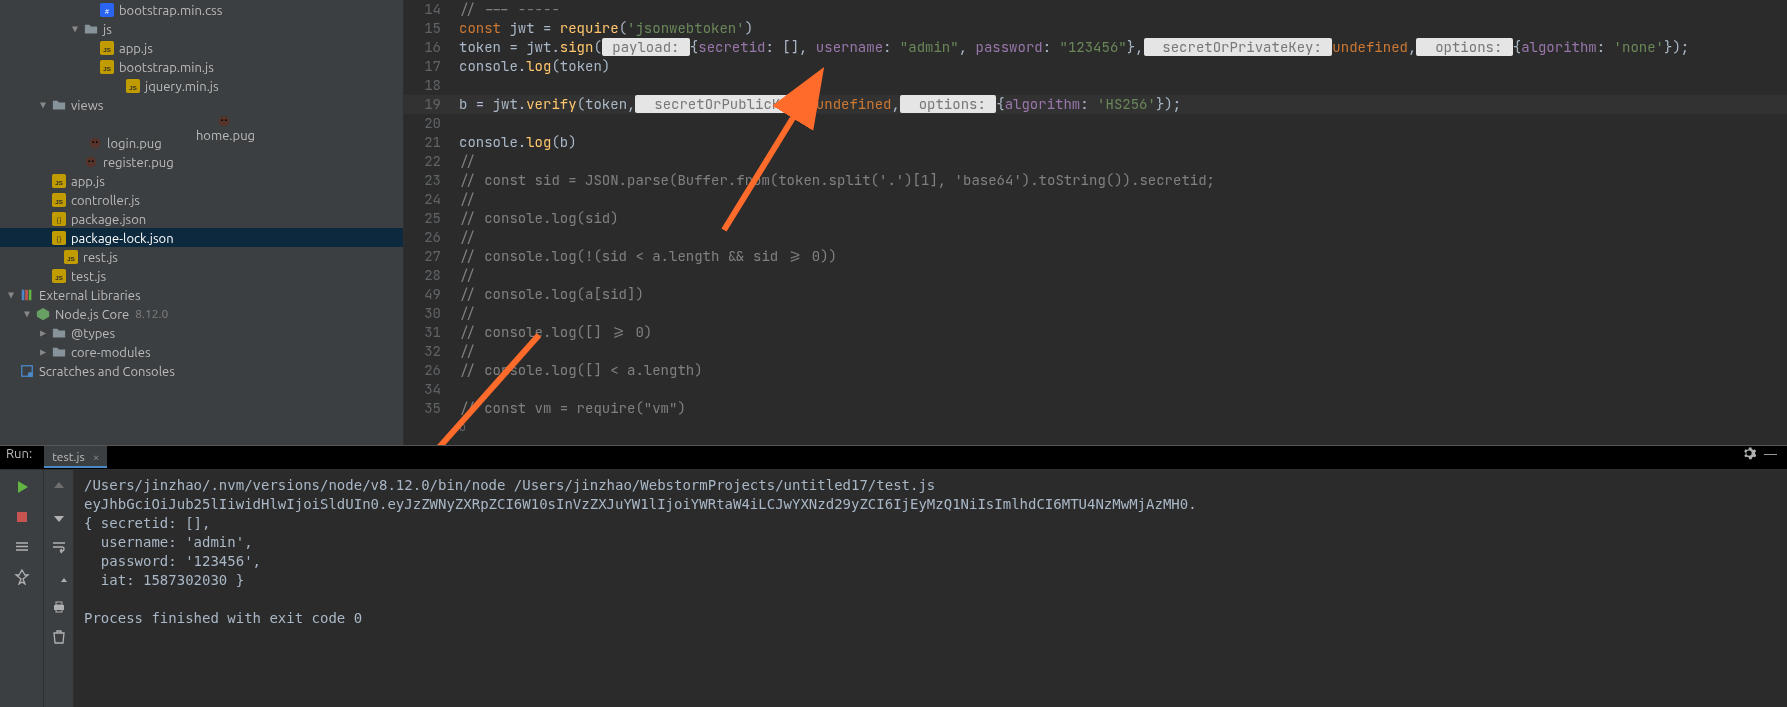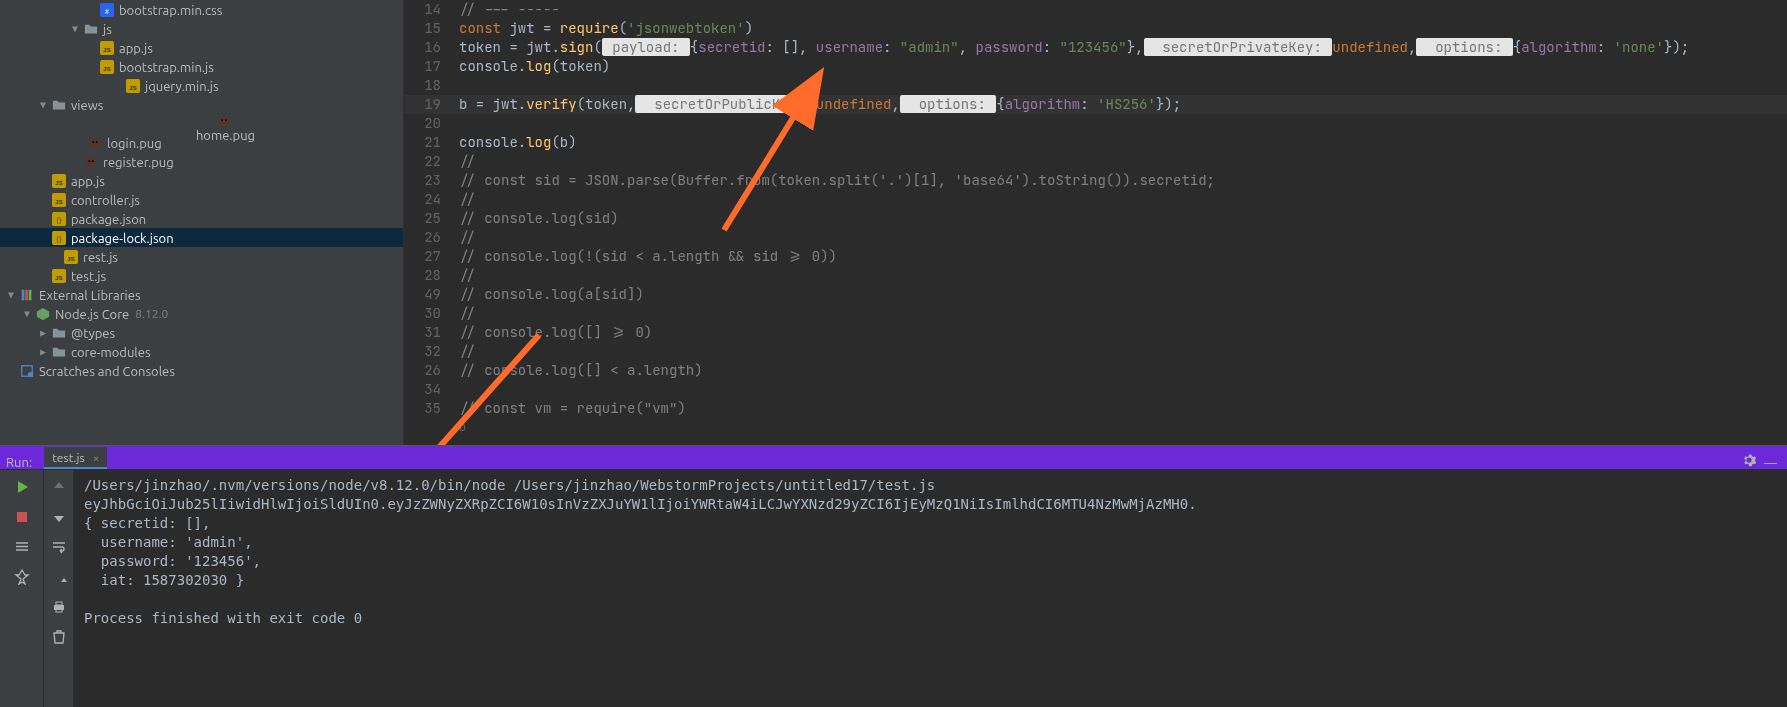--- a/index.html
+++ b/index.html
@@ -73,23 +73,23 @@
   
   .run-panel {
     flex: 1;
     background: #2b2b2b;
     border-top: 1px solid #555;
     display: flex;
     flex-direction: column;
   }
   .run-header {
     height: 24px;
-    background: #6d28d9;
-    display: flex;
-    align-items: flex-end;
+    background: #000000;
+    display: flex;
+    align-items: flex-start;
     padding: 0 6px;
     border-bottom: 1px solid #2d2f30;
   }
   .run-label { color: #bbbbbb; font-size: 13px; margin-right: 12px; }
   .run-tab {
     display: flex;
     align-items: center;
     height: 22px;
     padding: 0 8px 0 4px;
     color: #bbbbbb;

